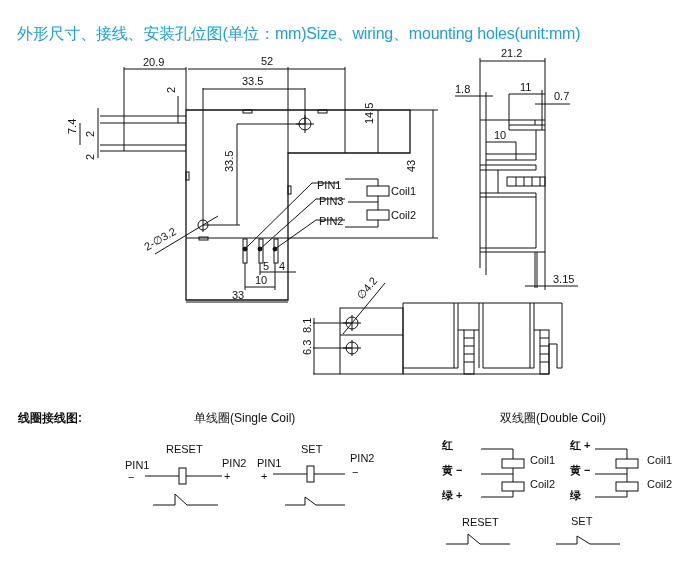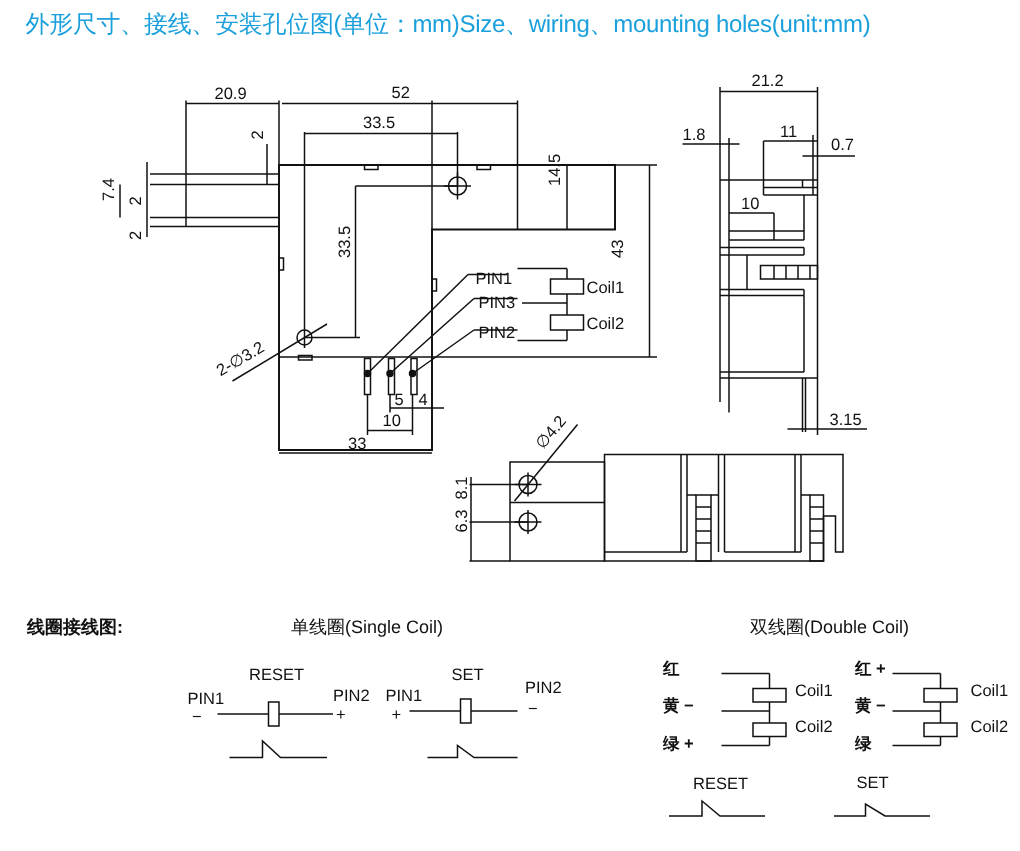--- a/index.html
+++ b/index.html
@@ -1,17 +1,17 @@
 <!DOCTYPE html>
 <html><head>
 <meta charset="utf-8">
 <style>
   html, body { margin:0; padding:0; background:#ffffff; }
   body { width:680px; height:567px; position:relative; overflow:hidden; font-family:"Liberation Sans", sans-serif; }
-  .title { position:absolute; left:17px; top:6px; font-size:16px; color:#1aa0dc; font-weight:normal; white-space:nowrap; letter-spacing:-0.2px; }
+  .title { position:absolute; left:17px; top:24px; font-size:16px; color:#1aa0dc; font-weight:normal; white-space:nowrap; letter-spacing:-0.2px; }
   svg { position:absolute; left:0; top:0; }
   .dim { font-family:"Liberation Sans", sans-serif; font-size:11px; fill:#111; }
   .lbl { font-family:"Liberation Sans", sans-serif; font-size:11px; fill:#111; }
   .sec { font-family:"Liberation Sans", sans-serif; font-size:12px; fill:#111; }
   .bold { font-weight:bold; }
 </style>
 </head>
 <body>
 
 <div class="title">外形尺寸、接线、安装孔位图(单位：mm)Size、wiring、mounting holes(unit:mm)</div>

